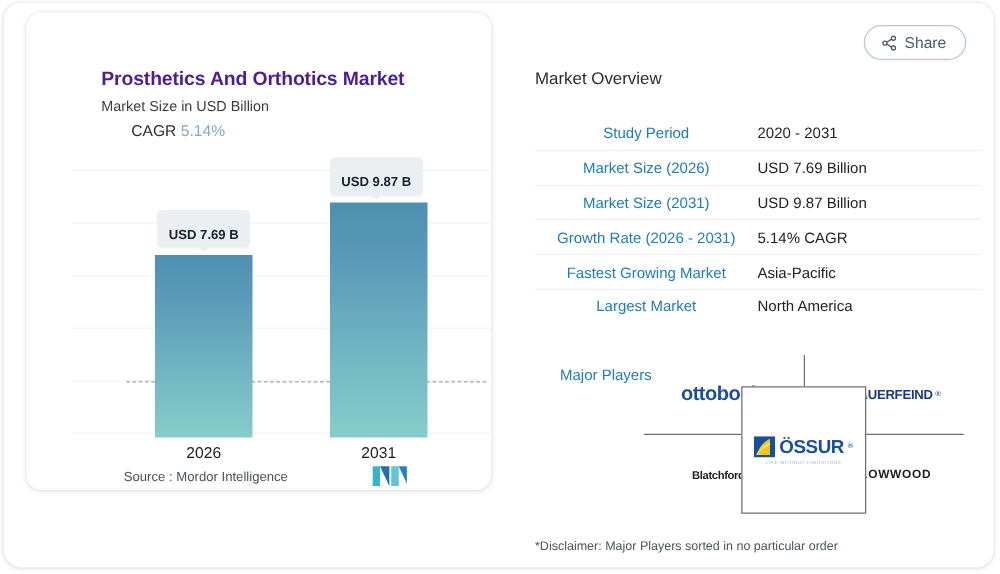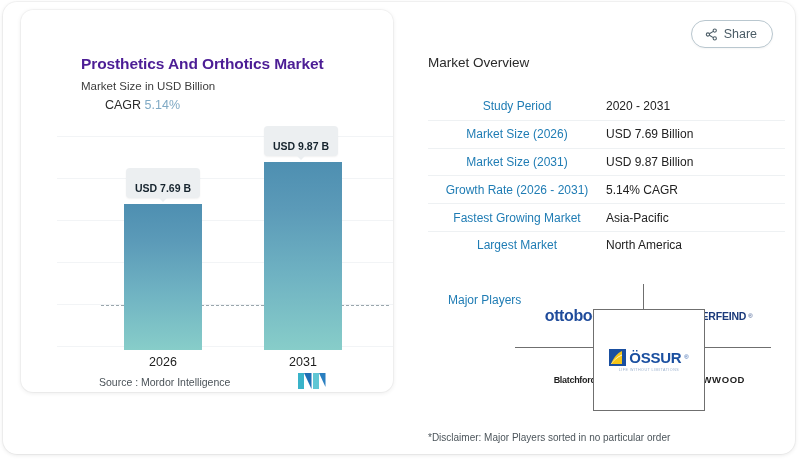--- a/index.html
+++ b/index.html
@@ -280,21 +280,21 @@
   }
   #cell-tl { left: 0;   top: 0; }
   #cell-tr { left: 128px; top: 0; }
   #cell-bl { left: 0;   top: 64px; }
   #cell-br { left: 128px; top: 64px; }
 
   #ossur-box {
     position: absolute;
     left: 78px;
     top: 25px;
-    width: 112px;
+    width: 100px;
     height: 102px;
     background: #ffffff;
     border: 1px solid #6f6f6f;
     display: flex;
     align-items: center;
     justify-content: center;
     box-sizing: border-box;
   }
 
   

